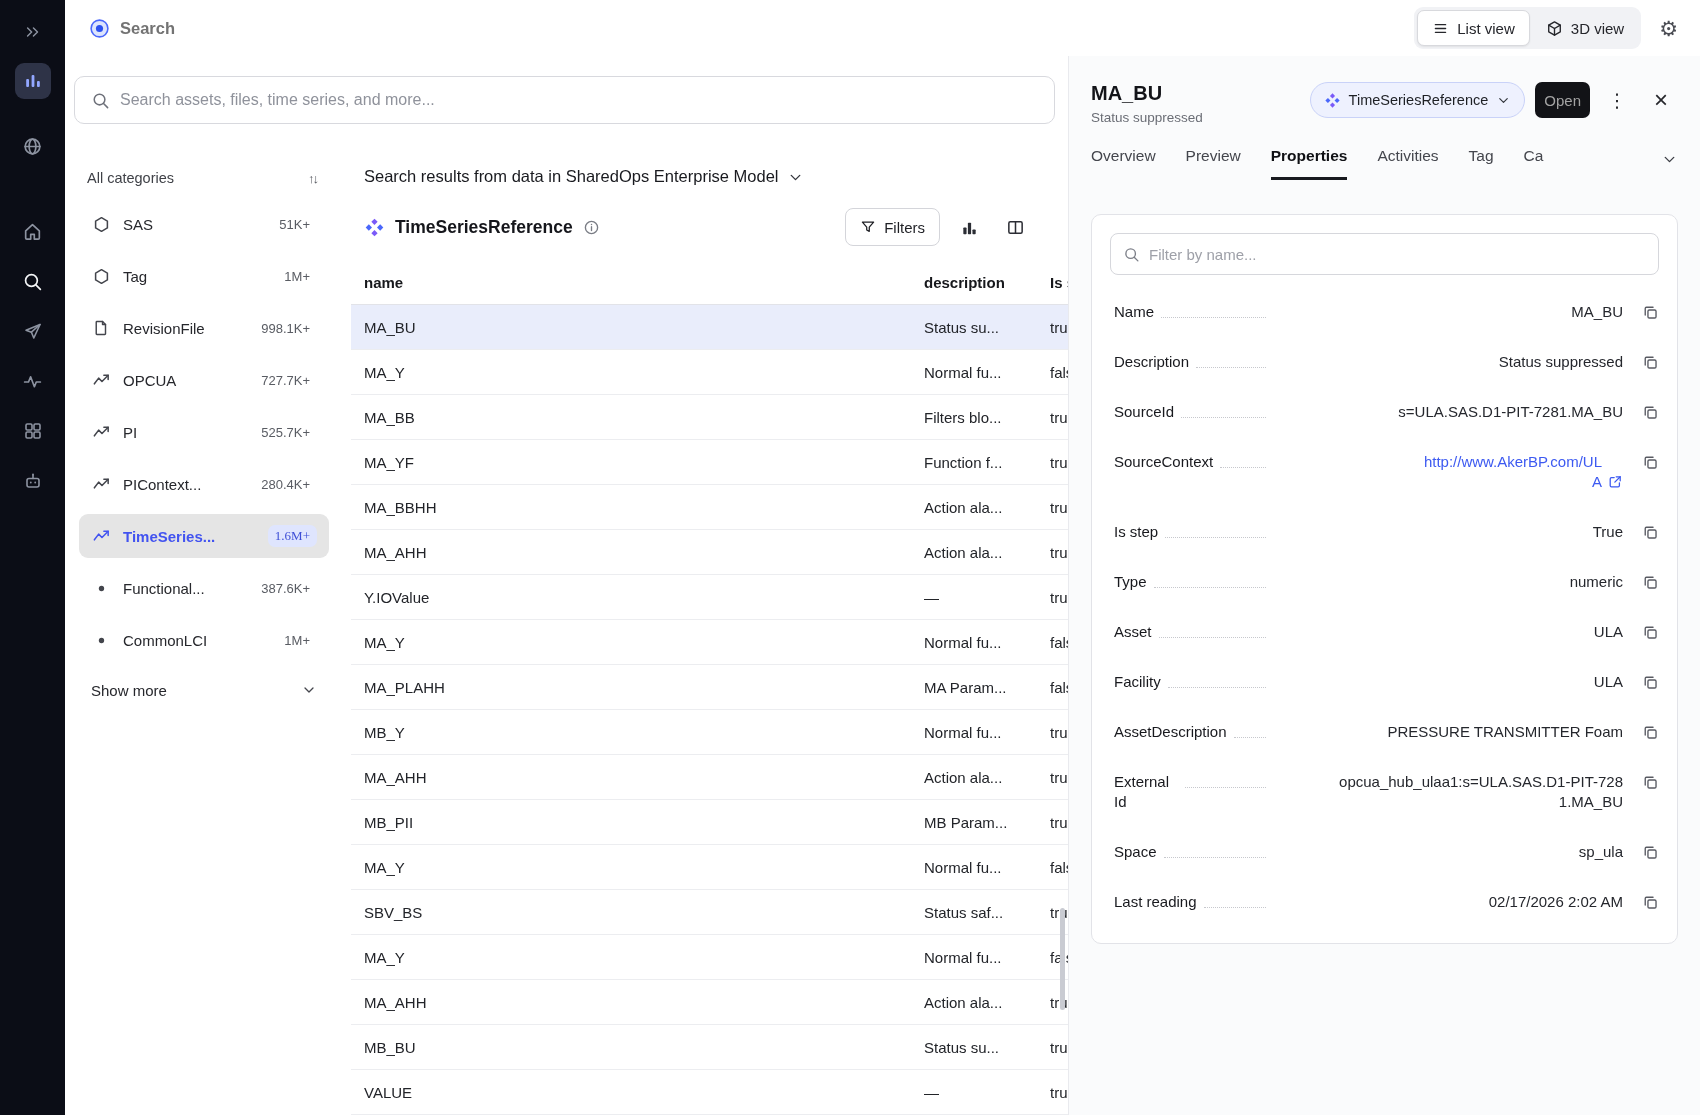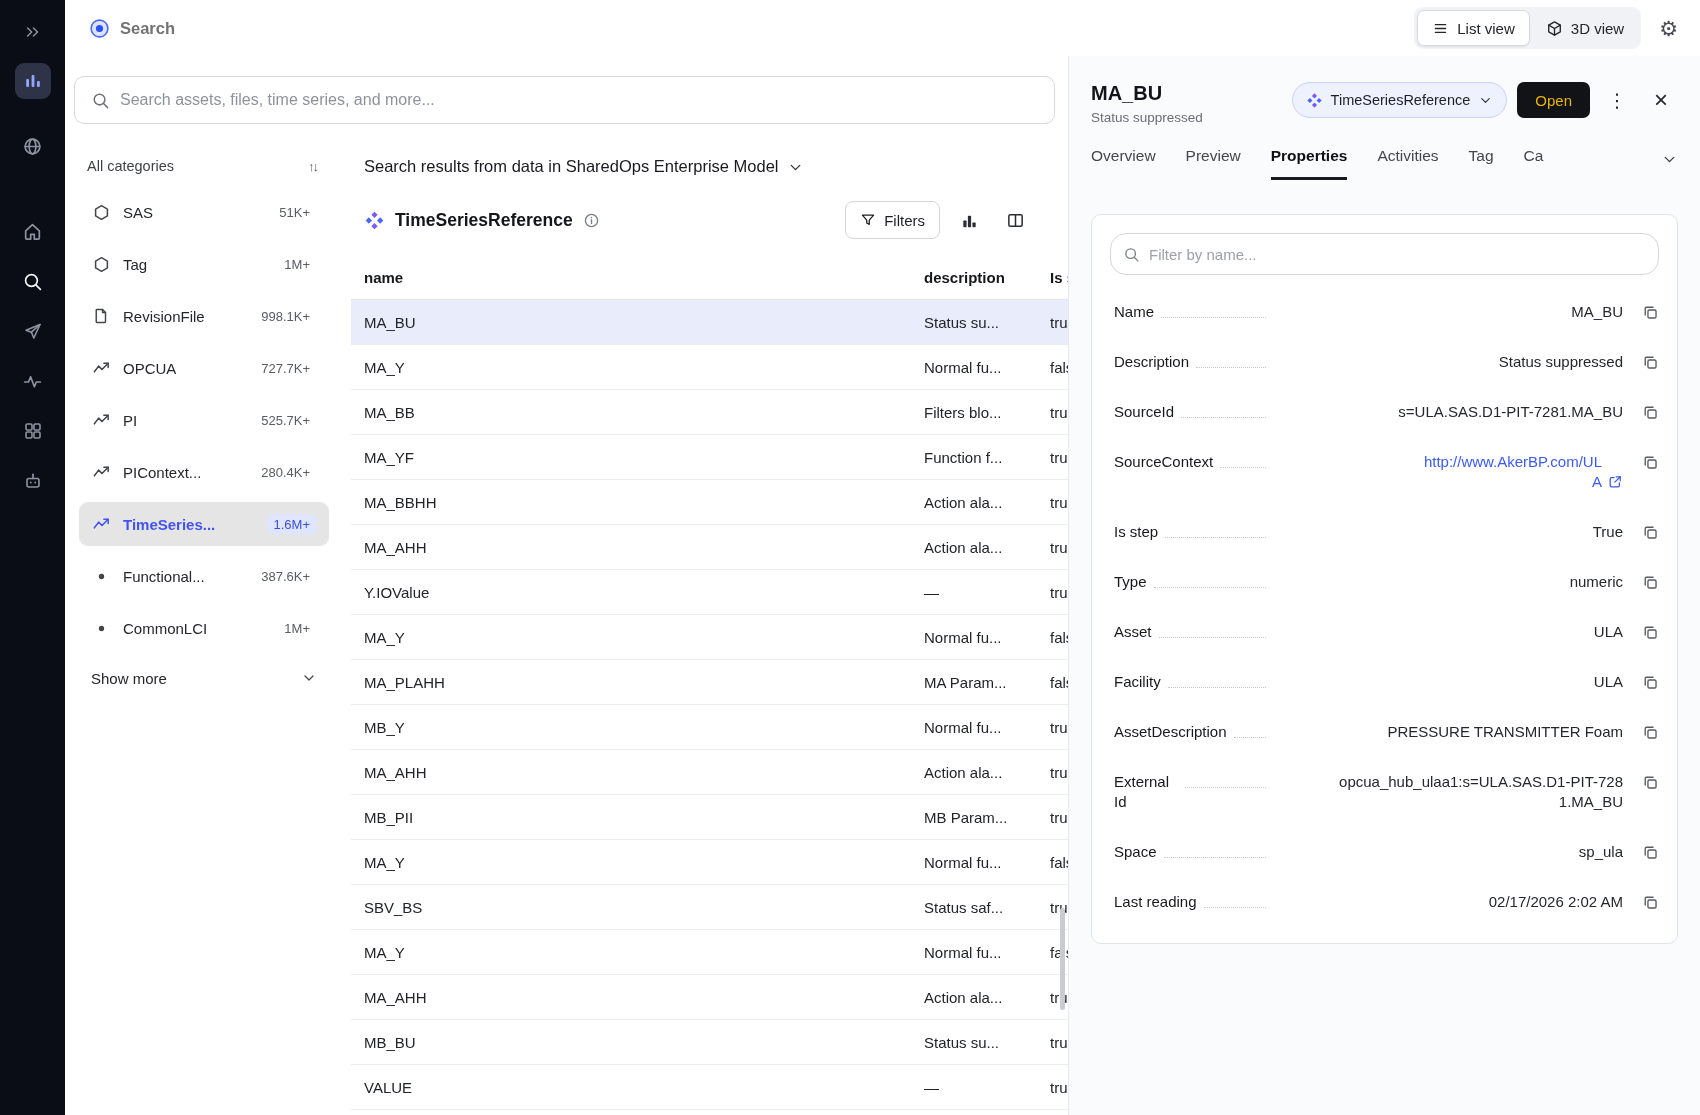--- a/index.html
+++ b/index.html
@@ -26,37 +26,37 @@
   .app-title { font-size:16.5px; font-weight:700; color:#737373; }
   .view-toggle { margin-left:auto; display:flex; align-items:center; background:#F1F2F5; border-radius:9px; padding:3px; gap:2px; }
   .toggle-btn { display:flex; align-items:center; gap:8px; height:36px; padding:0 14px; border-radius:7px; font-size:15px; color:#25262B; }
   .toggle-btn.active { background:#fff; border:1px solid #D8D9DD; box-shadow:0 1px 2px rgba(0,0,0,.07); }
   .gear { margin-left:18px; font-size:21px; color:#4A4C53; line-height:1; }
 
   .content { flex:1; display:flex; min-height:0; }
 
   
   .left { width:1003px; flex:none; display:flex; flex-direction:column; position:relative; overflow:hidden; }
-  .searchbar { margin:20px 13px 4px 9px; height:48px; border:1px solid #D8D9DE; border-radius:10px; display:flex; align-items:center; padding:12px 16px; gap:10px; color:#6E717A; background:#fff; }
+  .searchbar { margin:20px 13px 16px 9px; height:48px; border:1px solid #D8D9DE; border-radius:10px; display:flex; align-items:center; padding:12px 16px; gap:10px; color:#6E717A; background:#fff; }
   .searchbar input { flex:1; border:none; outline:none; font-size:16px; color:#1B1C21; background:transparent; }
   .searchbar input::placeholder { color:#8F929B; }
 
   .cols { flex:1; display:flex; padding-left:14px; margin-top:24px; min-height:0; }
 
   .categories { width:250px; flex:none; }
   .cat-header { display:flex; align-items:center; justify-content:space-between; padding:0 8px 0 8px; height:28px; color:#3F4147; font-size:14.5px; }
   .sort-glyph { font-size:13px; letter-spacing:-2px; color:#55575E; padding-right:4px; }
   .cat-list { margin-top:10px; }
   .cat-item { display:flex; align-items:center; gap:12px; height:44px; margin-bottom:8px; padding:0 12px; border-radius:9px; color:#26272C; font-size:15px;justify-content:space-between; }
   .cat-item .cicon { color:#43454C; display:flex; width:20px; justify-content:center; }
   .cat-item .clabel { flex:1; white-space:nowrap; overflow:hidden; }
   .cat-item .ccount { font-size:13px; color:#595C63; padding:3px 7px; border-radius:7px; }
   .cat-item.sel { background:#e5e5e5; color:#4253F0; font-weight:700; }
   .cat-item.sel .cicon { color:#4253F0; }
-  .cat-item.sel .ccount { background:#DFE5FE; color:#3D4ED6; font-weight:400; }
+  .cat-item.sel .ccount { background:#DFE5FE; color:#3D4ED6; font-weight:400;font-family:Liberation Serif, serif; }
   .show-more { display:flex; align-items:center; justify-content:space-between; padding:0 12px; height:40px; color:#26272C; width:100%; text-align:left; }
   .show-more .icon { color:#44464D; }
 
   .results { flex:1; margin-left:22px; min-width:0; overflow:hidden; display:flex; flex-direction:column; }
   .crumb-row { display:flex; align-items:center; gap:8px; margin-left:13px; height:28px; font-size:16.5px; font-weight:500; color:#191A1F; }
   .crumb-row .icon { color:#34363D; margin-top:2px; }
   .type-row { display:flex; align-items:center; gap:10px; margin:18px 36px 0 13px; height:44px; }
   .type-row h2 { font-size:17.5px; font-weight:700; color:#15161B; }
   .info-btn { color:#7A7D85; display:flex; }
   .type-actions { margin-left:auto; display:flex; align-items:center; gap:12px; }
@@ -72,31 +72,31 @@
 
   
   .detail { flex:1; background:#FAFBFC; border-left:1px solid #E9EAEE; padding:26px 22px 0 22px; overflow:hidden; }
   .d-header { display:flex; align-items:flex-start; }
   .d-titleblock { flex:1; min-width:0; }
   .d-title { font-size:20px; font-weight:700; color:#131419; }
   .d-sub { margin-top:5px; font-size:13.5px; color:#6A6D75; }
   .d-controls { display:flex; align-items:center; gap:10px; }
   .chip { display:flex; align-items:center; gap:8px; height:36px; padding:0 13px; border-radius:18px; background:#EEF1FE; border:1px solid #C9D2F8; font-size:14.5px; color:#1E2025; }
   .chip .icon { color:#33363D; }
-  .open-btn { height:36px; padding:0 18px; border-radius:7px; background:#121317; color:#eab308; font-size:15px; font-weight:500; }
+  .open-btn { height:36px; padding:0 9px; border-radius:7px; background:#121317; color:#a3a3a3; font-size:15px; font-weight:500; }
   .kebab-btn { width:34px; height:34px; font-size:19px; color:#26272C; line-height:1; }
   .close-btn { width:34px; height:34px; font-size:24px; color:#26272C; line-height:1; }
 
   .tabs { display:flex; align-items:flex-end; gap:30px; margin-top:22px; }
   .tab { font-size:15.5px; color:#44464D; padding-bottom:12px; border-bottom:3px solid transparent; white-space:nowrap; }
   .tab.active { color:#0F1014; font-weight:700; border-bottom-color:#181A1F; }
   .tabs-more { margin-left:auto; color:#3C3E45; padding-bottom:12px; }
 
   .prop-card { margin-top:34px; background:#fff; border:1px solid #E2E3E8; border-radius:10px; padding:18px 18px 16px; }
-  .filter-input { height:42px; border:1px solid #D6D7DC; border-radius:16px; display:flex; align-items:center; gap:9px; padding:0 12px; color:#7C7F88; }
+  .filter-input { height:42px; border:1px solid #D6D7DC; border-radius:8px; display:flex; align-items:center; gap:9px; padding:0 12px; color:#7C7F88; }
   .filter-input input { flex:1; border:none; outline:none; font-size:15px; background:transparent; color:#1B1C21; }
   .filter-input input::placeholder { color:#9EA0A8; }
 
   .props { margin-top:12px; }
   .prow { display:flex; align-items:flex-start; padding:15px 0 15px 4px; }
   .plabel { flex:0 0 162px; display:flex; align-items:flex-start; min-width:0; }
   .plabel-text { font-size:15px; color:#18191E; line-height:20px; }
   .plabel-text.narrow { max-width:64px; display:inline-block; }
   .leader { flex:1; height:0; border-bottom:1px dotted #C7C8CD; margin:15px 10px 0 7px; }
   .pvalue { flex:1; text-align:right; font-size:15px; color:#25272D; line-height:20px; min-width:0; }

